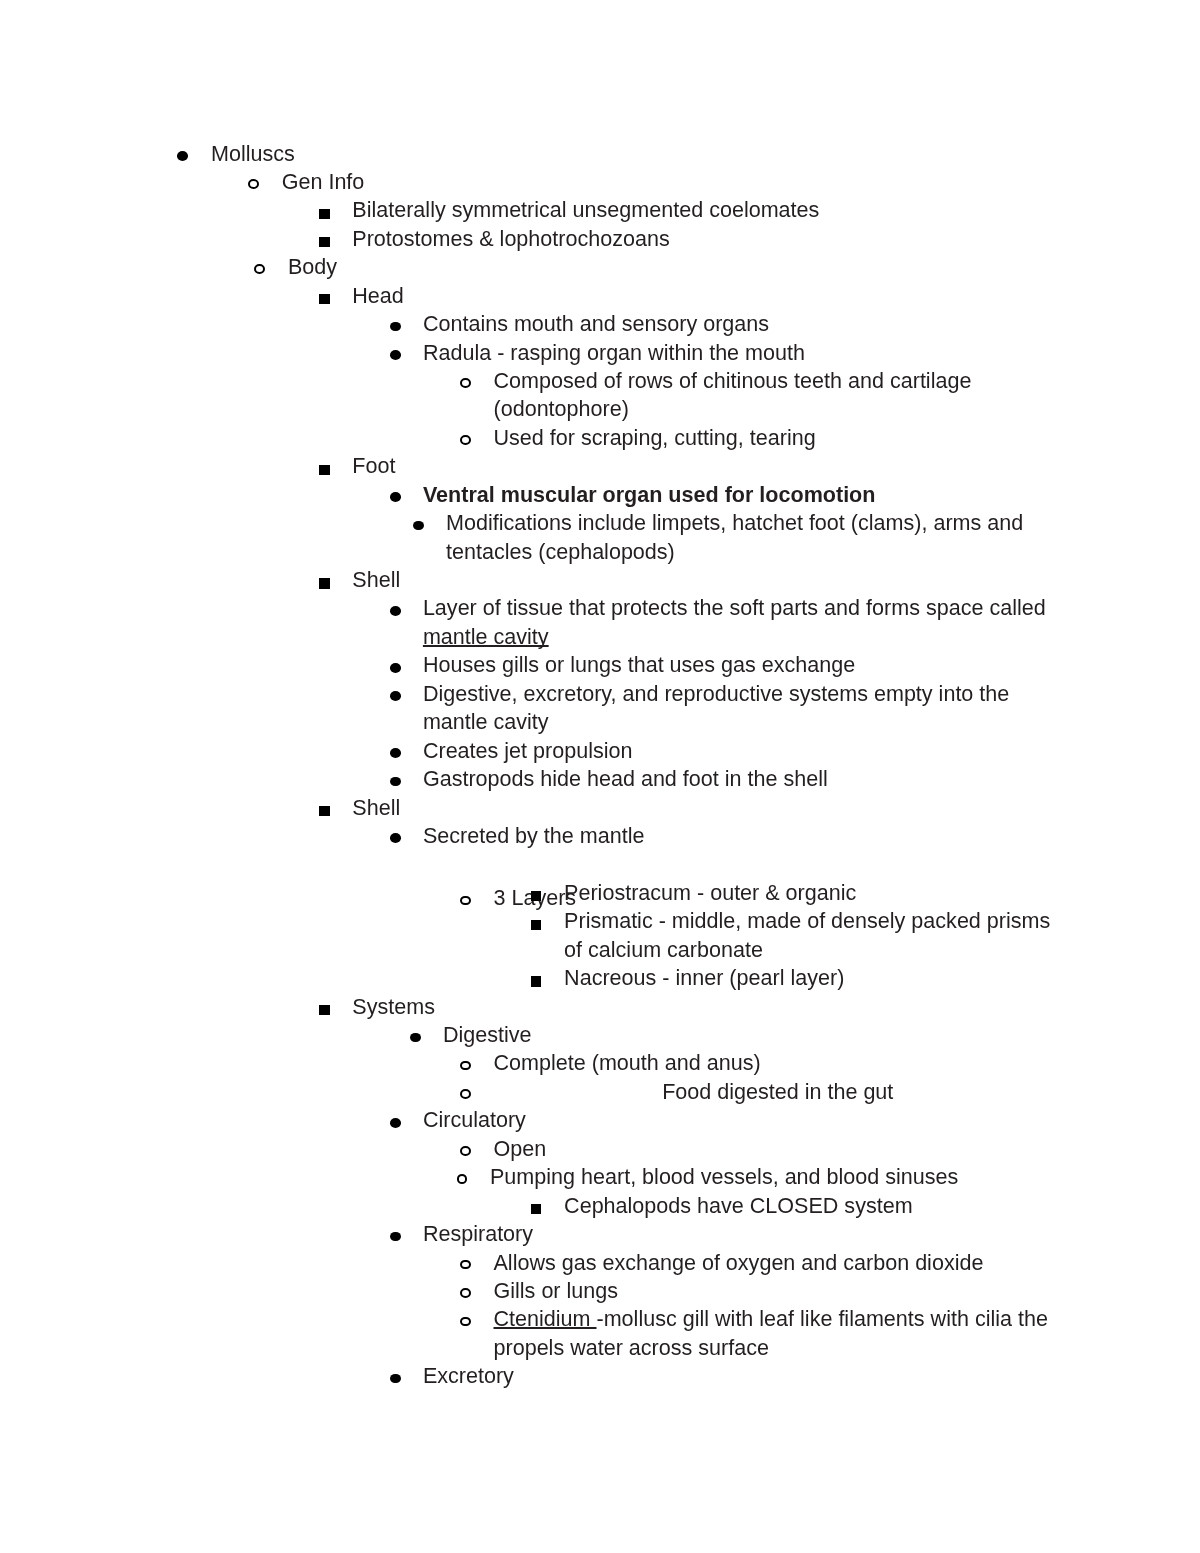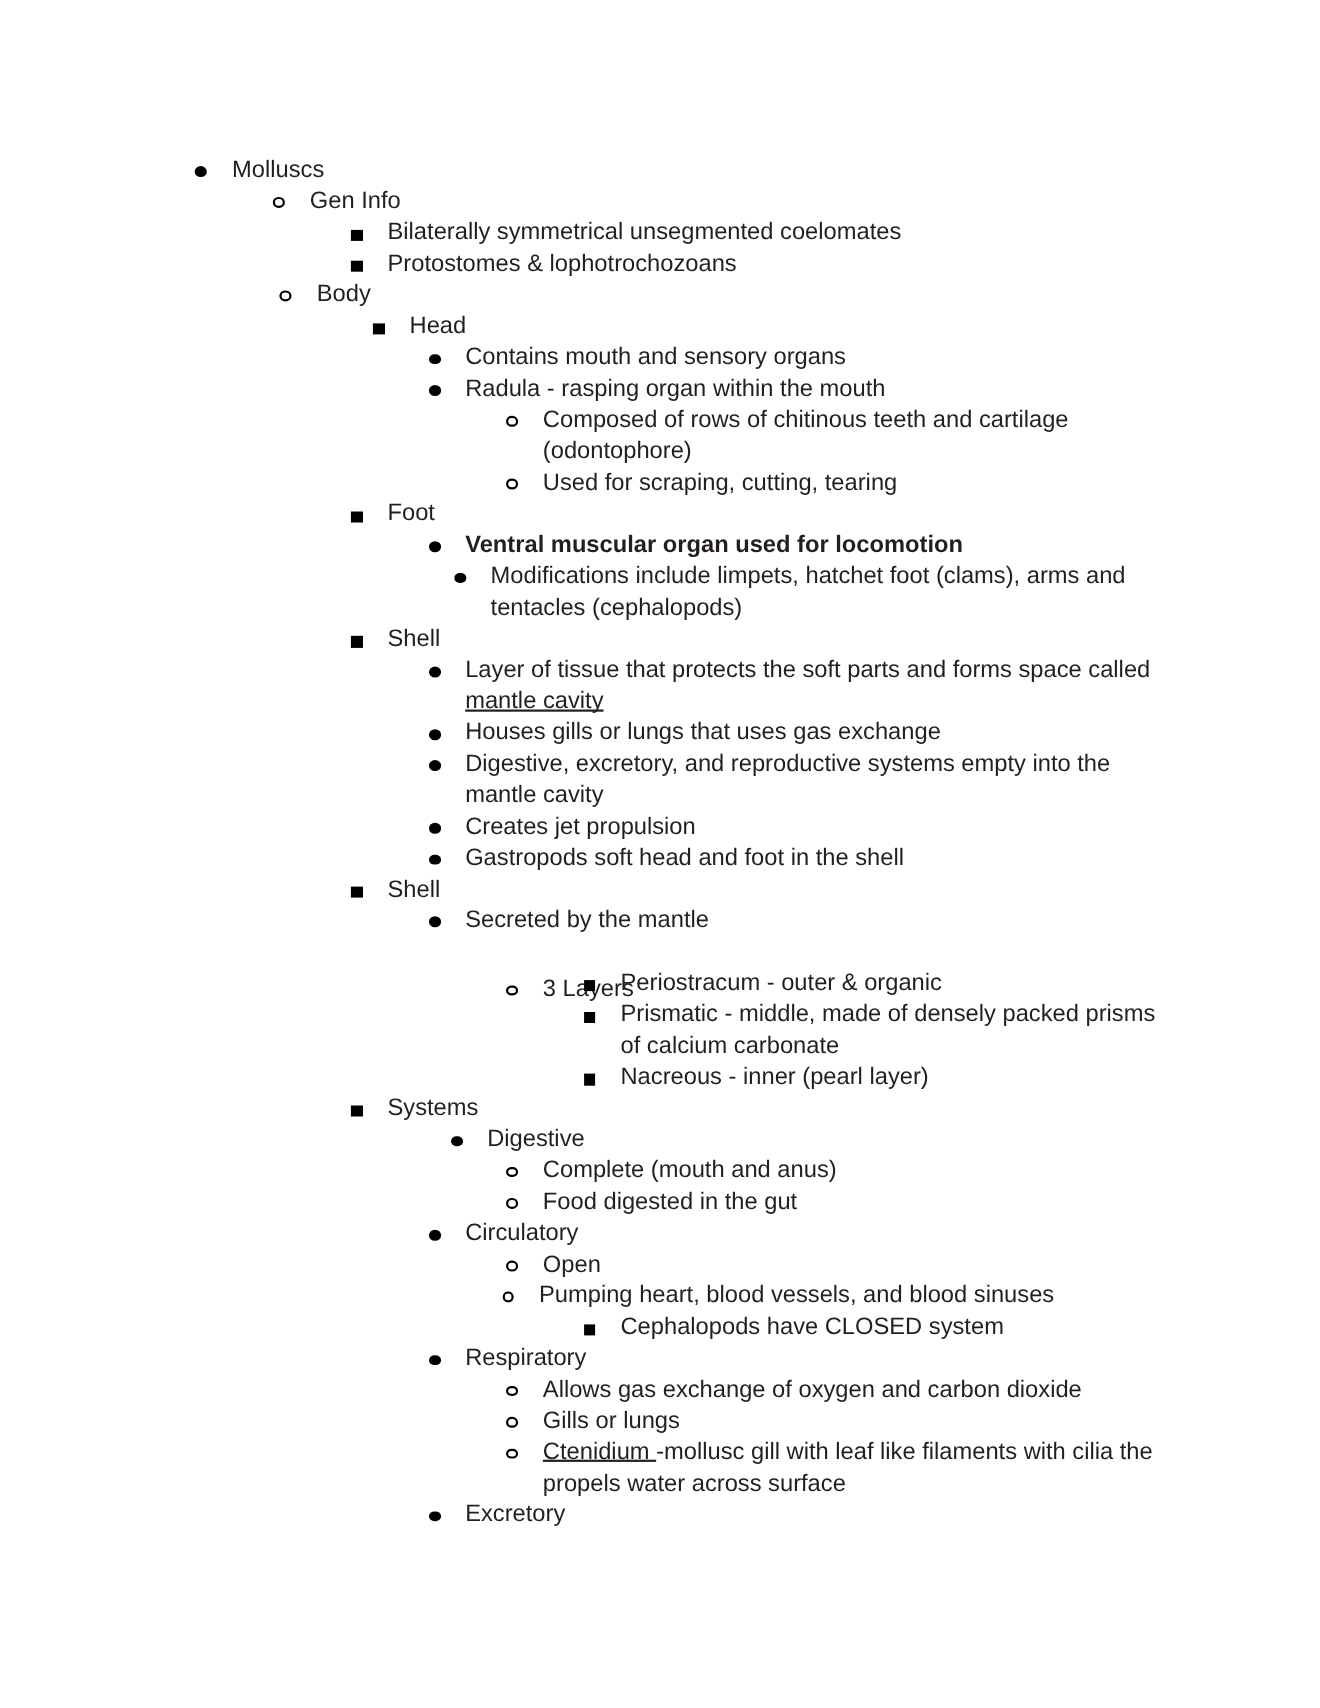--- a/index.html
+++ b/index.html
@@ -70,21 +70,21 @@
         <span class="body">Bilaterally symmetrical unsegmented coelomates</span>
       </div>
   <div class="row lv3" style="left:352.3px;top:224.81px;width:709.7px;">
         <span class="mk square" style="left:-32.9px;top:12.3px;"></span>
         <span class="body">Protostomes &amp; lophotrochozoans</span>
       </div>
   <div class="row lv2" style="left:288px;top:253.25px;width:780.3px;">
         <span class="mk circle" style="left:-33.7px;top:11.1px;"></span>
         <span class="body">Body</span>
       </div>
-  <div class="row lv3" style="left:352.3px;top:281.69px;width:709.7px;margin-left:20px;">
+  <div class="row lv3" style="left:352.3px;top:281.69px;width:709.7px;">
         <span class="mk square" style="left:-32.9px;top:12.3px;"></span>
         <span class="body">Head</span>
       </div>
   <div class="row lv4" style="left:422.9px;top:310.12px;width:639.1px;">
         <span class="mk disc" style="left:-33.0px;top:11.5px;"></span>
         <span class="body">Contains mouth and sensory organs</span>
       </div>
   <div class="row lv4" style="left:422.9px;top:338.56px;width:639.1px;">
         <span class="mk disc" style="left:-33.0px;top:11.5px;"></span>
         <span class="body">Radula - rasping organ within the mouth</span>
@@ -124,21 +124,21 @@
   <div class="row lv4" style="left:422.9px;top:679.8px;width:639.1px;">
         <span class="mk disc" style="left:-33.0px;top:11.5px;"></span>
         <span class="body">Digestive, excretory, and reproductive systems empty into the mantle cavity</span>
       </div>
   <div class="row lv4" style="left:422.9px;top:736.68px;width:639.1px;">
         <span class="mk disc" style="left:-33.0px;top:11.5px;"></span>
         <span class="body">Creates jet propulsion</span>
       </div>
   <div class="row lv4" style="left:422.9px;top:765.11px;width:639.1px;">
         <span class="mk disc" style="left:-33.0px;top:11.5px;"></span>
-        <span class="body">Gastropods soft head and foot in the shell</span>
+        <span class="body">Gastropods hide head and foot in the shell</span>
       </div>
   <div class="row lv3" style="left:352.3px;top:793.55px;width:709.7px;">
         <span class="mk square" style="left:-32.9px;top:12.3px;"></span>
         <span class="body">Shell</span>
       </div>
   <div class="row lv4" style="left:422.9px;top:821.99px;width:639.1px;">
         <span class="mk disc" style="left:-33.0px;top:11.5px;"></span>
         <span class="body">Secreted by the mantle</span>
       </div>
   <div class="row lv5" style="left:493.5px;top:850.42px;width:568.5px;margin-top:34px;">
@@ -162,21 +162,21 @@
         <span class="body">Systems</span>
       </div>
   <div class="row lv4" style="left:422.9px;top:1021.05px;width:639.1px;margin-left:20px;">
         <span class="mk disc" style="left:-33.0px;top:11.5px;"></span>
         <span class="body">Digestive</span>
       </div>
   <div class="row lv5" style="left:493.5px;top:1049.48px;width:568.5px;">
         <span class="mk circle" style="left:-33.3px;top:11.1px;"></span>
         <span class="body">Complete (mouth and anus)</span>
       </div>
-  <div class="row lv5" style="left:493.5px;top:1077.92px;width:568.5px;">
+  <div class="row lv5" style="left:493.5px;top:1077.92px;width:568.5px;text-align:center;">
         <span class="mk circle" style="left:-33.3px;top:11.1px;"></span>
         <span class="body">Food digested in the gut</span>
       </div>
   <div class="row lv4" style="left:422.9px;top:1106.36px;width:639.1px;">
         <span class="mk disc" style="left:-33.0px;top:11.5px;"></span>
         <span class="body">Circulatory</span>
       </div>
   <div class="row lv5" style="left:493.5px;top:1134.8px;width:568.5px;">
         <span class="mk circle" style="left:-33.3px;top:11.1px;"></span>
         <span class="body">Open</span>

